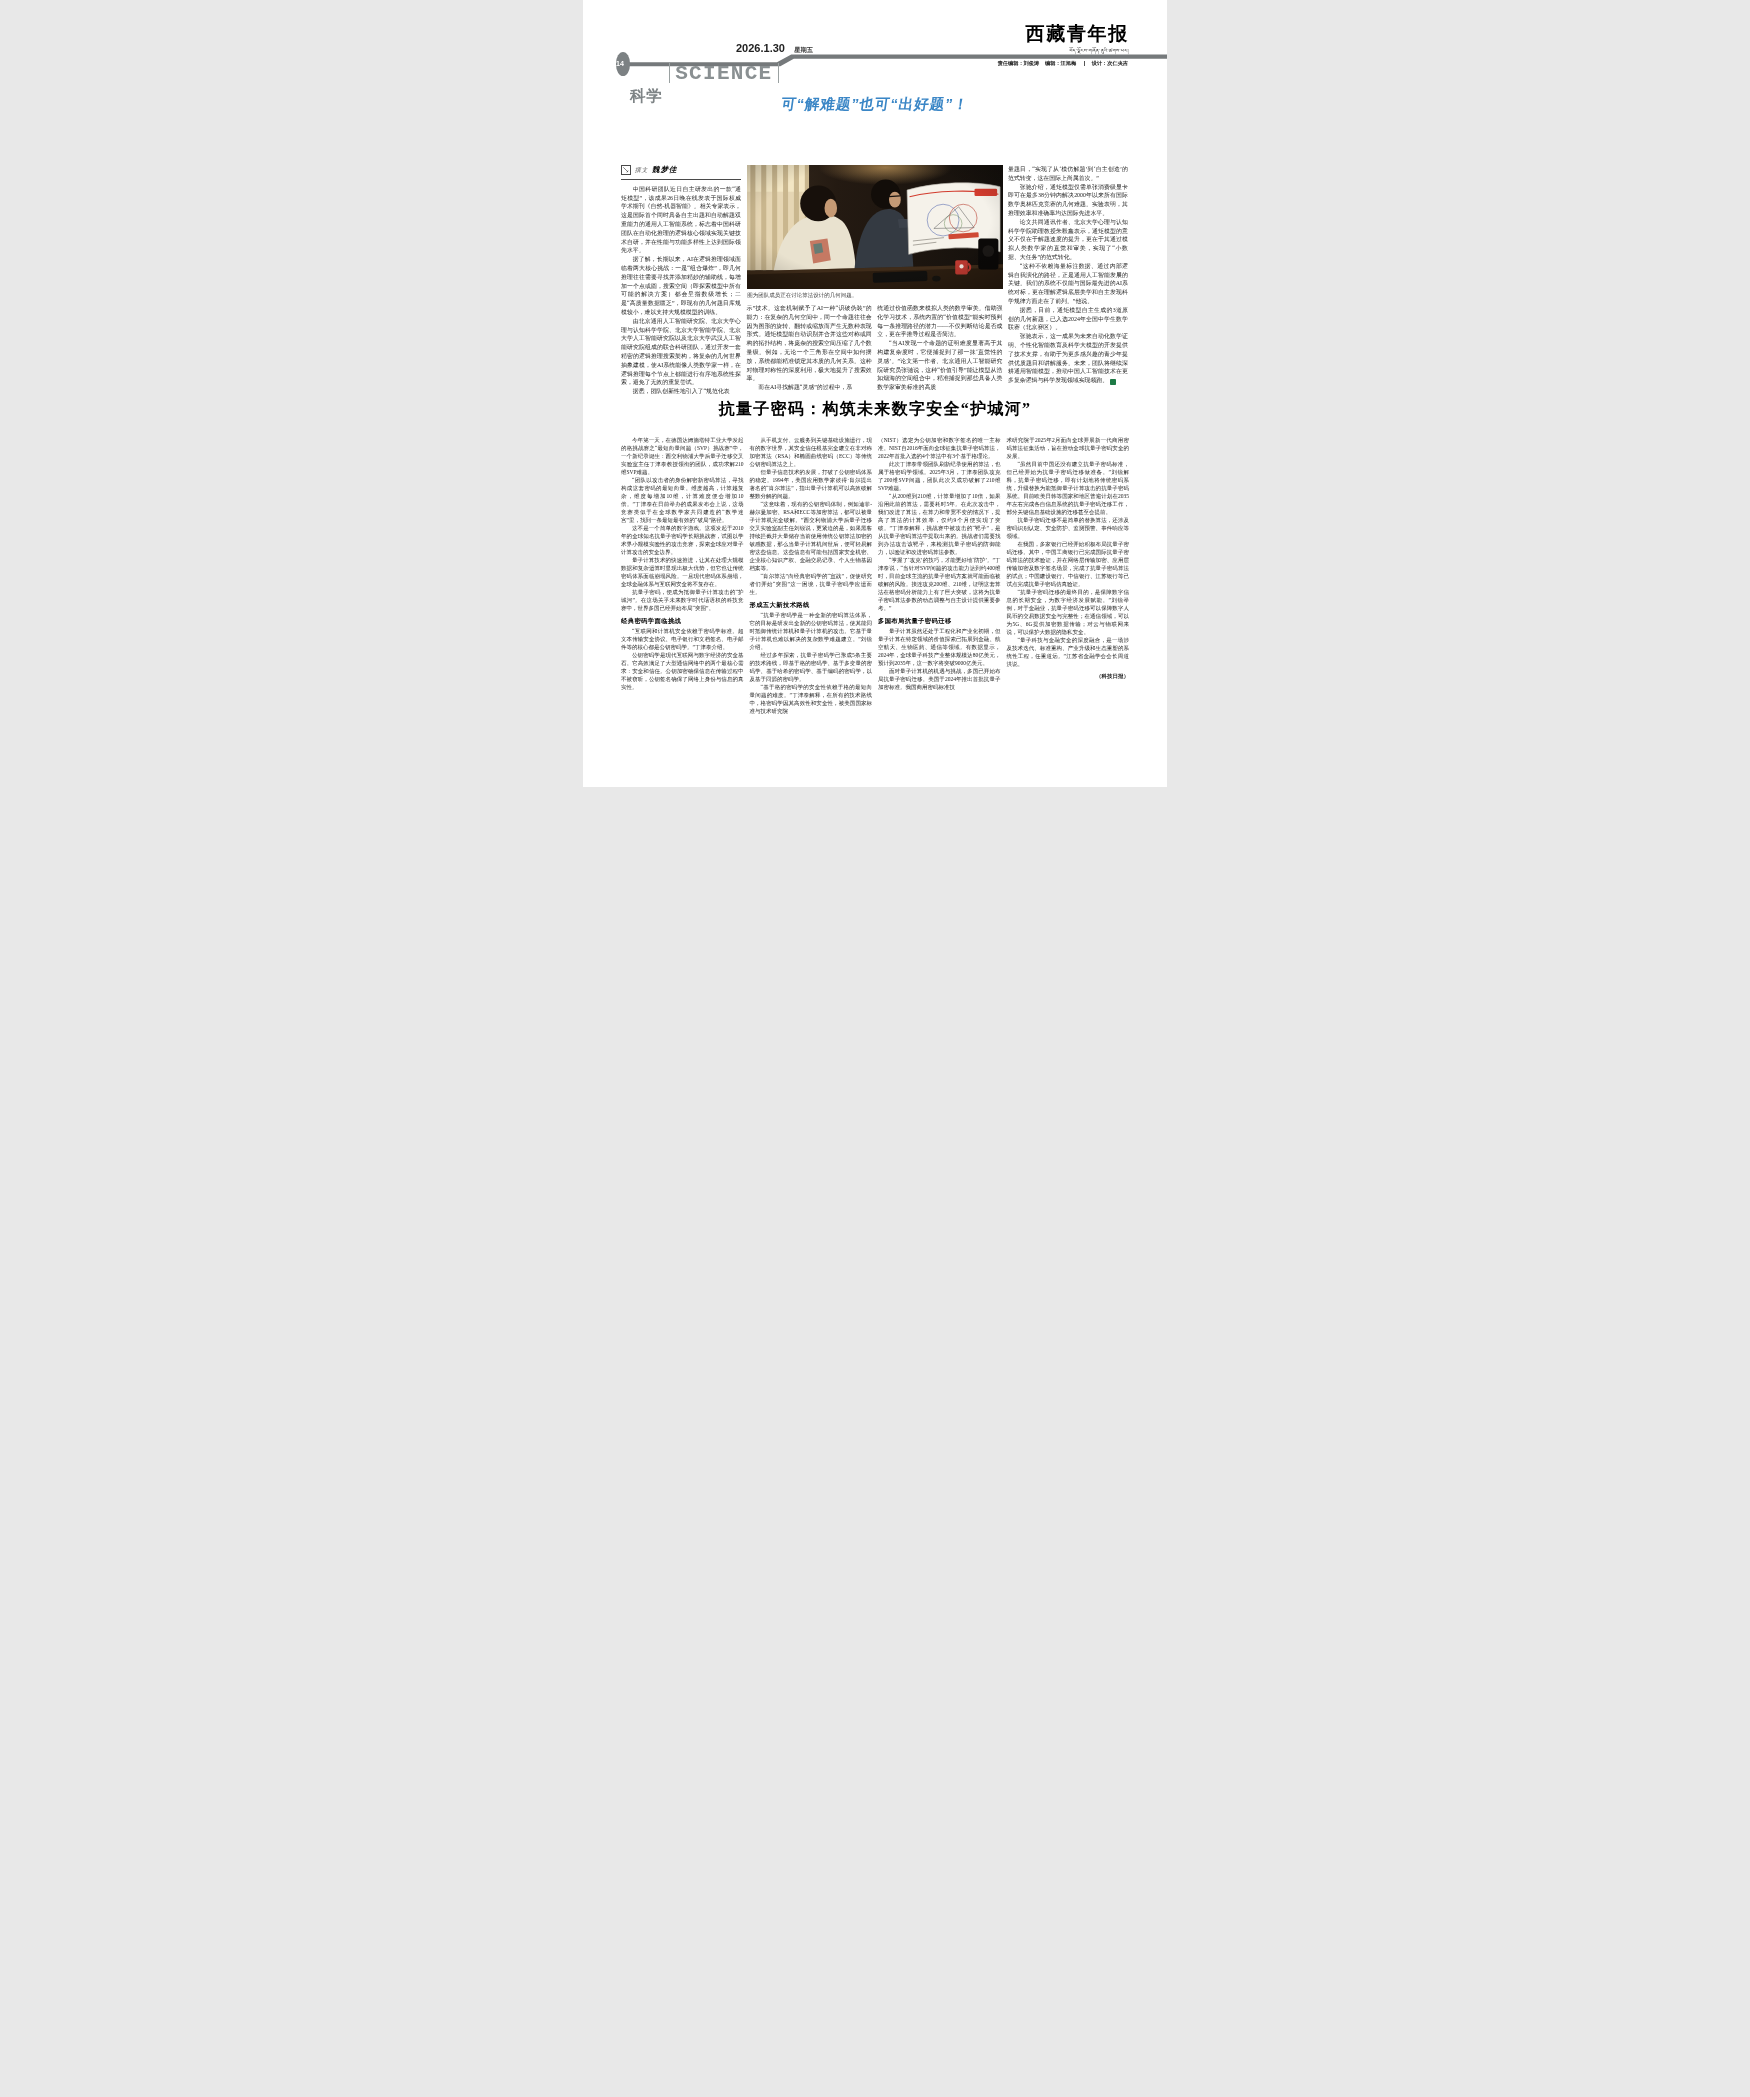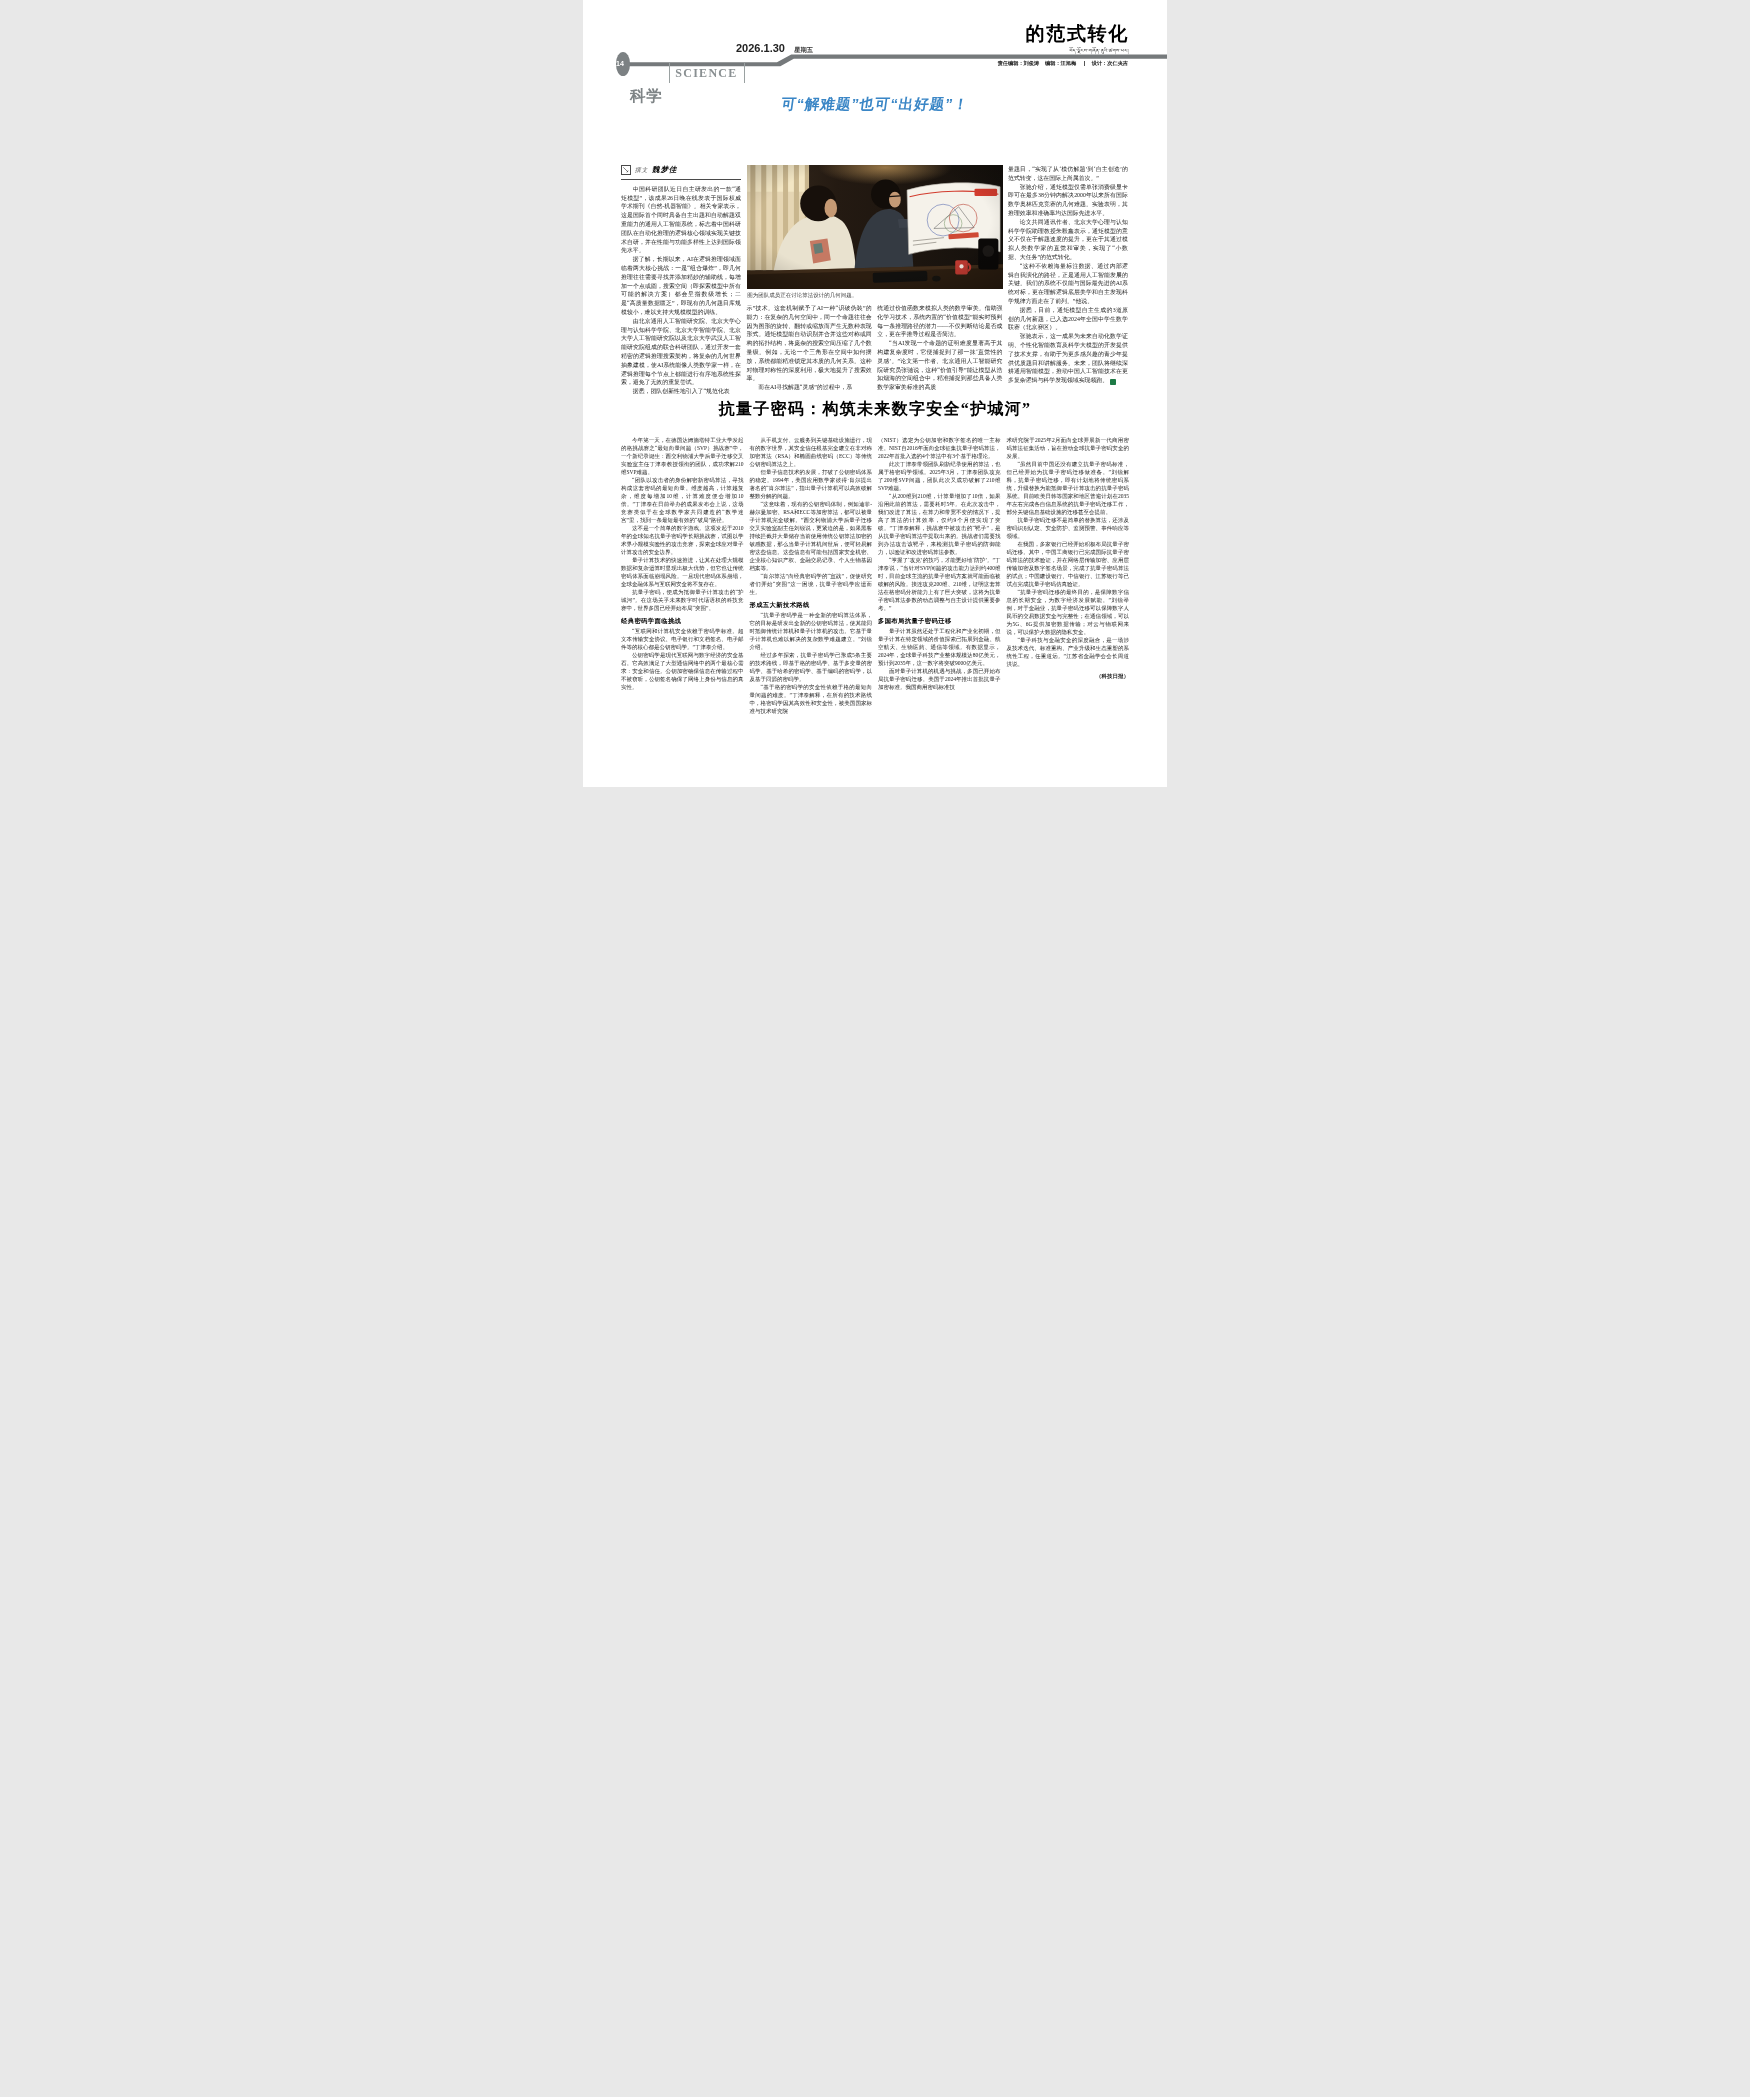--- a/index.html
+++ b/index.html
@@ -3,21 +3,21 @@
 <meta charset="utf-8">
 <style>
   html,body{margin:0;padding:0;background:#e8e8e8;}
   .page{position:relative;width:584px;height:787px;margin:0 auto;background:#ffffff;overflow:hidden;
         font-family:"Liberation Serif","DejaVu Serif",serif;color:#1c1c1c;}
 
   
   .hdr-section{position:absolute;left:47px;top:39px;display:flex;align-items:center;gap:5.9px;}
   .hdr-cn{font-family:"Liberation Sans",sans-serif;font-size:15.5px;font-weight:800;color:#7e8486;letter-spacing:0.8px;margin-top:47px;}
   .hdr-rule{width:0.8px;height:20px;background:#9aa1a1;}
-  .hdr-en{font-family:Liberation Serif, serif;font-size:12px;font-weight:600;color:#8a9092;letter-spacing:1.3px;}
+  .hdr-en{font-family:Liberation Mono, monospace;font-size:21px;font-weight:600;color:#8a9092;letter-spacing:1.3px;}
   .hdr-date{position:absolute;left:153px;top:42px;display:flex;align-items:baseline;gap:9.2px;}
   .hdr-date-num{font-family:"Liberation Sans",sans-serif;font-size:11px;font-weight:700;color:#222;text-align:right;}
   .hdr-weekday{font-family:"Liberation Sans",sans-serif;font-size:6.3px;font-weight:700;color:#333;}
   .hdr-paper{position:absolute;right:38px;top:24px;text-align:right;}
   .hdr-paper-name{font-family:"Liberation Serif",serif;font-size:19px;font-weight:900;color:#000;letter-spacing:1.7px;line-height:1;}
   .hdr-paper-tib{font-family:"DejaVu Sans",sans-serif;font-size:4.6px;color:#111;margin-top:2.1px;letter-spacing:0.4px;}
   .hdr-circle{position:absolute;left:33px;top:52px;width:14.3px;height:23.5px;background:#7c8183;border-radius:50%;
               display:flex;align-items:center;}
   .hdr-circle span{color:#fff;font-family:"Liberation Sans",sans-serif;font-weight:800;font-size:7.1px;}
   .hdr-barsvg{position:absolute;left:0;top:0;width:584px;height:84px;}
@@ -74,21 +74,21 @@
     <span class="hdr-en">SCIENCE</span>
     <span class="hdr-rule"></span>
   </div>
 
   <div class="hdr-date">
     <span class="hdr-date-num">2026.1.30</span>
     <span class="hdr-weekday">星期五</span>
   </div>
 
   <div class="hdr-paper">
-    <div class="hdr-paper-name">的范式转化</div>
+    <div class="hdr-paper-name">西藏青年报</div>
     <div class="hdr-paper-tib">བོད་ལྗོངས་གཞོན་ནུའི་ཚགས་པར།</div>
   </div>
 
   <div class="hdr-circle">
     <span>14</span>
   </div>
 
   <div class="hdr-editors">
     <b>责任编辑：刘俊涛</b>
     <b>编辑：汪旭梅</b>

